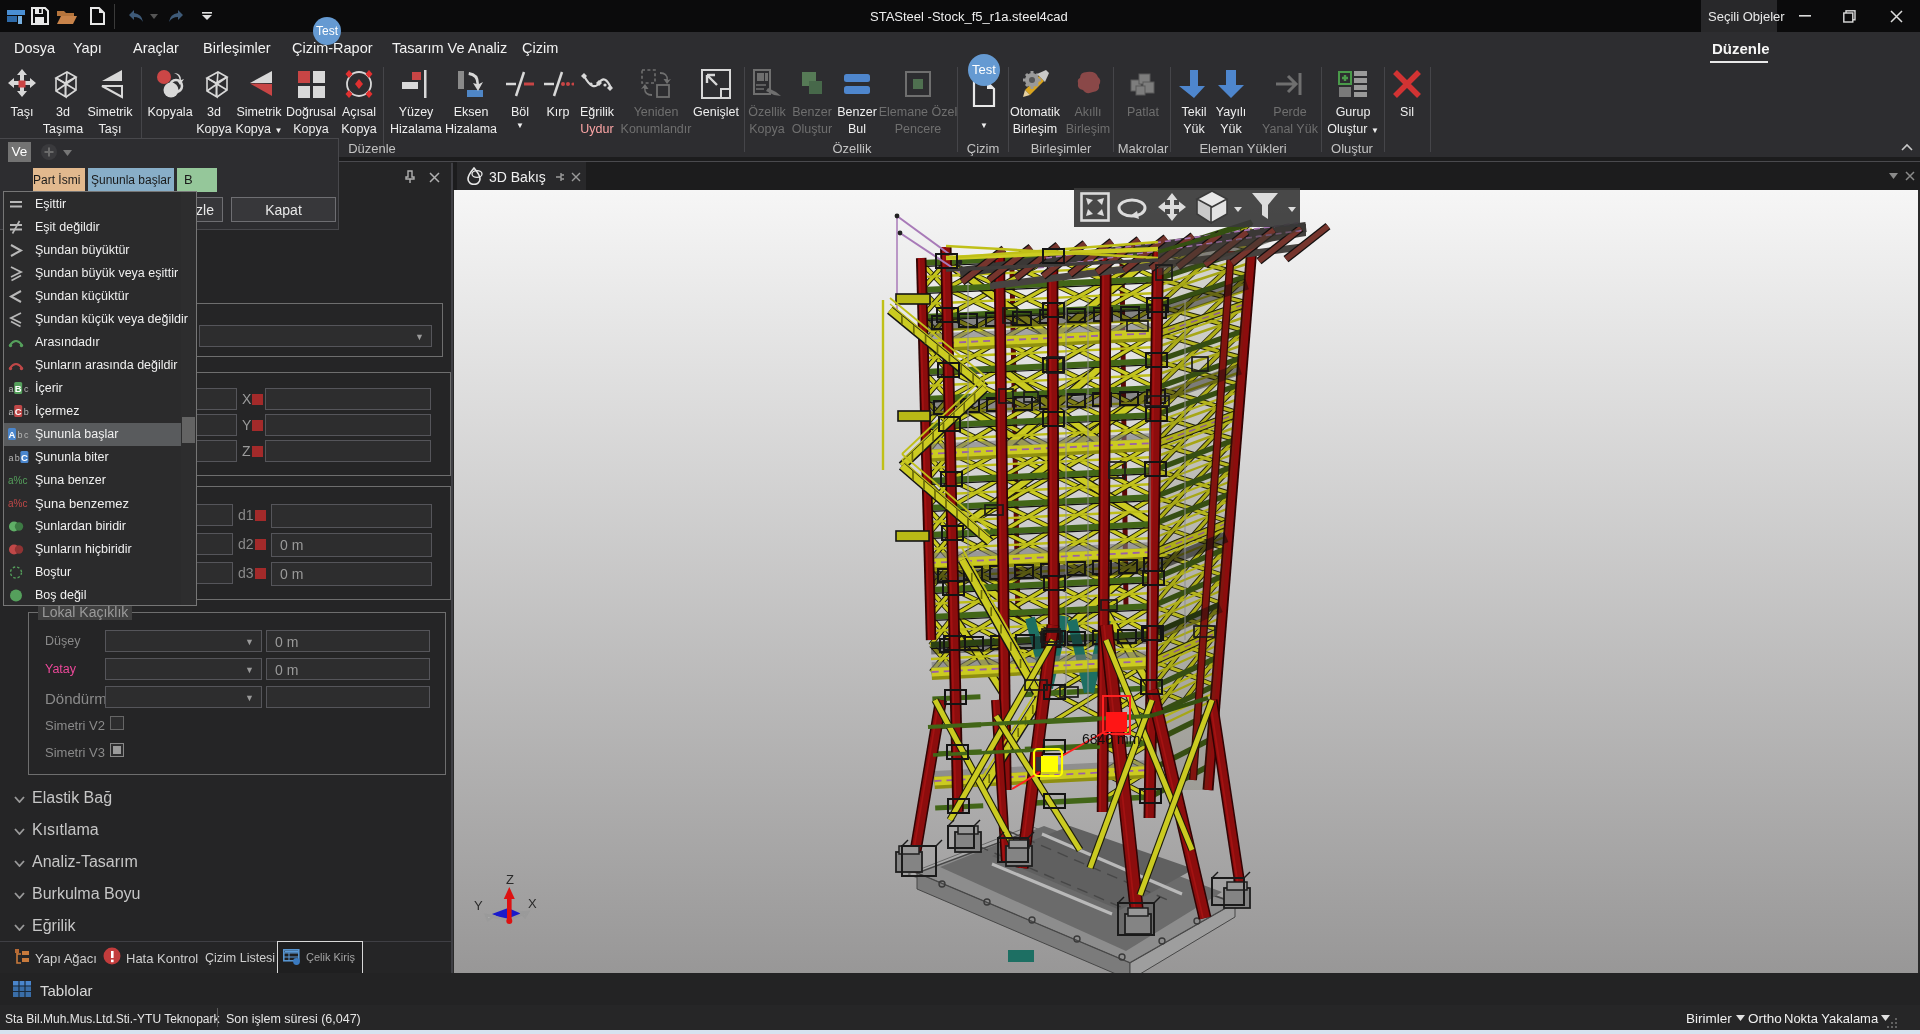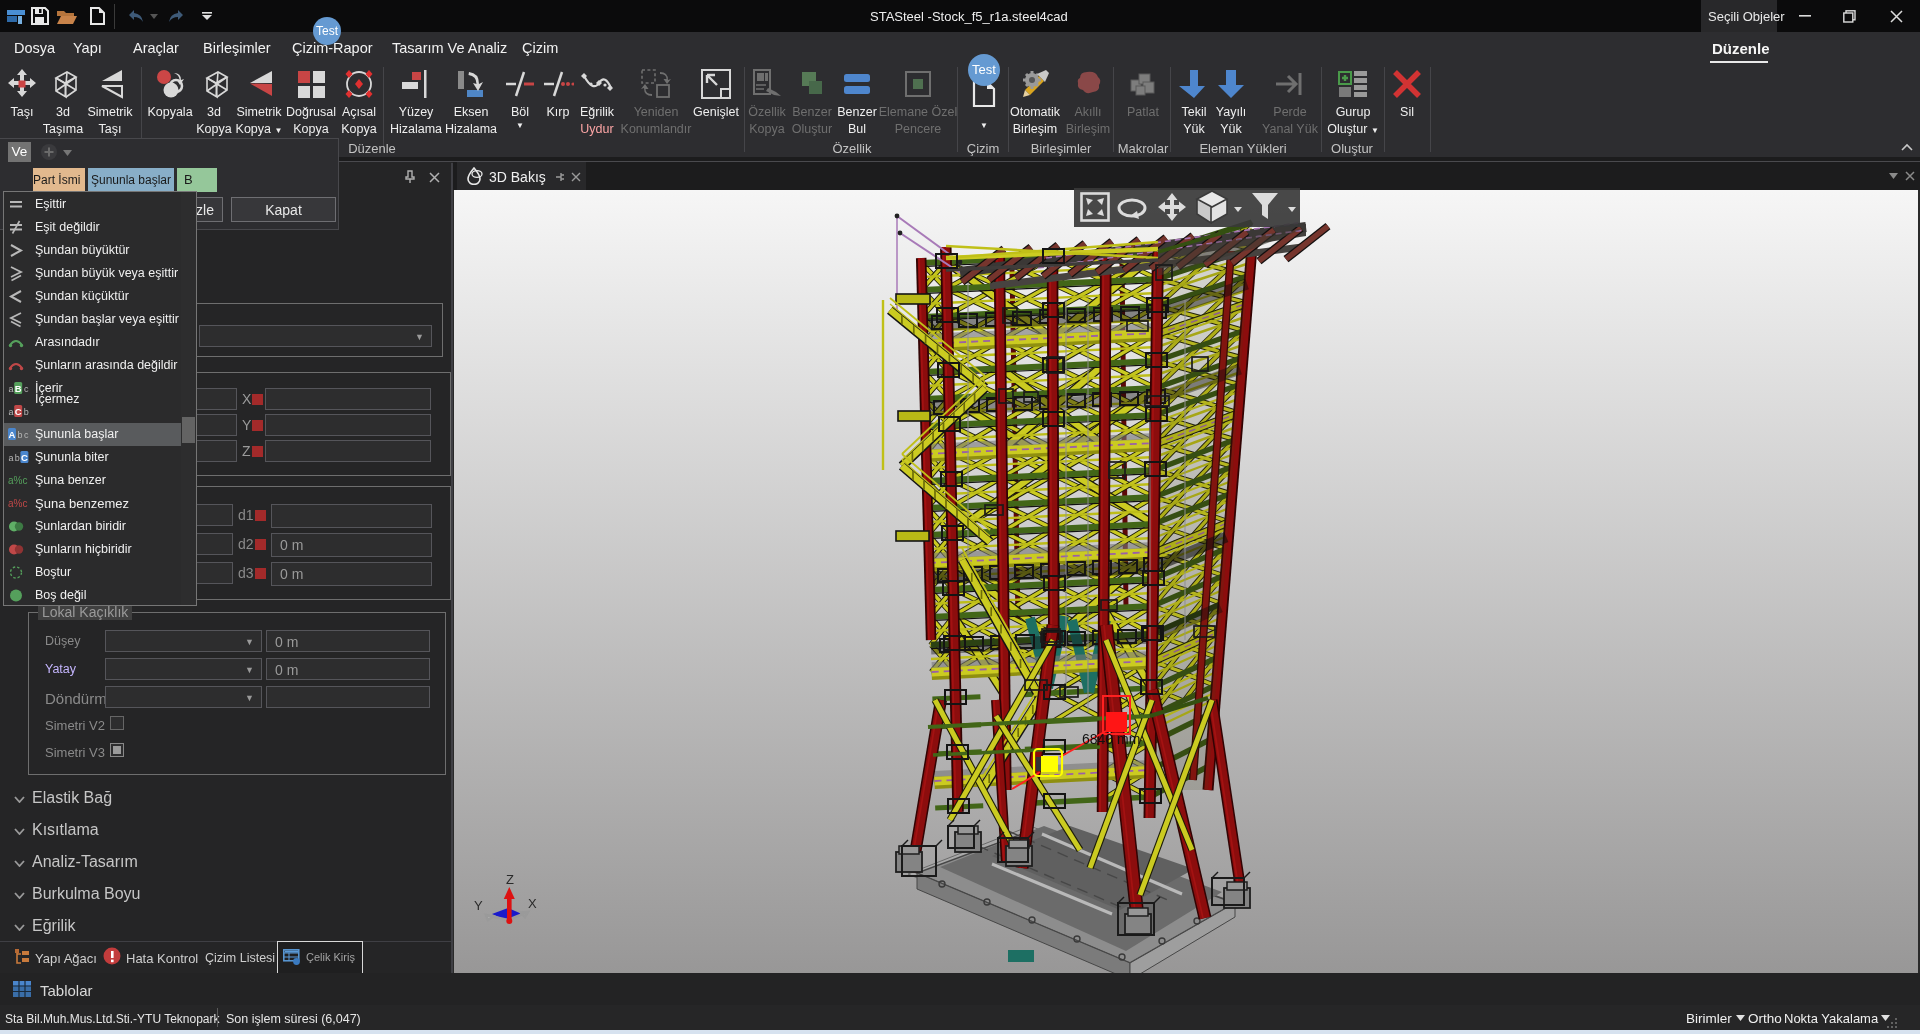--- a/index.html
+++ b/index.html
@@ -1307,21 +1307,21 @@
   </div>
 <div class="ab" style="left:28px;top:612px;width:418px;height:163px;border:1px solid #6e6e6e"></div>
 <div class="txt" style="left:38px;top:604px;font-size:14px;color:#9a9a9a;background:#404040;padding:0 4px">Lokal Kaçıklık</div>
 <div class="txt" style="left:45px;top:634px;font-size:12.5px;color:#8a8a8a">Düşey</div>
 <div class="ab" style="left:105px;top:630px;width:157px;height:22px;background:#2d2d2e;border:1px solid #55555a">
     <span style="position:absolute;right:7px;top:6px;font-size:9px;color:#9a9a9a">▼</span>
   </div>
 <div class="ab" style="left:266px;top:630px;width:164px;height:22px;background:#2d2d2e;border:1px solid #55555a">
     <span style="position:absolute;left:8px;top:3px;font-size:14px;color:#9a9a9a">0 m</span>
   </div>
-<div class="txt" style="left:45px;top:662px;font-size:12.5px;color:#c4b5fd">Yatay</div>
+<div class="txt" style="left:45px;top:662px;font-size:12.5px;color:#ec4899">Yatay</div>
 <div class="ab" style="left:105px;top:658px;width:157px;height:22px;background:#2d2d2e;border:1px solid #55555a">
     <span style="position:absolute;right:7px;top:6px;font-size:9px;color:#9a9a9a">▼</span>
   </div>
 <div class="ab" style="left:266px;top:658px;width:164px;height:22px;background:#2d2d2e;border:1px solid #55555a">
     <span style="position:absolute;left:8px;top:3px;font-size:14px;color:#9a9a9a">0 m</span>
   </div>
 <div class="txt" style="left:45px;top:690px;font-size:15px;color:#8a8a8a">Döndürme</div>
 <div class="ab" style="left:105px;top:686px;width:157px;height:22px;background:#2d2d2e;border:1px solid #55555a">
     <span style="position:absolute;right:7px;top:6px;font-size:9px;color:#9a9a9a">▼</span>
   </div>
@@ -1485,21 +1485,21 @@
   </svg>
 <div class="txt" style="left:35px;top:266px;font-size:12.5px;color:#f0f0f0;z-index:32">Şundan büyük veya eşittir</div>
 <svg class="ab" style="left:8px;top:288px;z-index:32" width="26" height="17" viewBox="0 0 26 17">
     <path d="M13 3 L3 8.5 L13 14" stroke="#b8b8b8" stroke-width="2" fill="none"></path>
   </svg>
 <div class="txt" style="left:35px;top:289px;font-size:12.5px;color:#f0f0f0;z-index:32">Şundan küçüktür</div>
 <svg class="ab" style="left:8px;top:311px;z-index:32" width="26" height="17" viewBox="0 0 26 17">
     <path d="M13 2 L3 7 L13 12" stroke="#b8b8b8" stroke-width="1.8" fill="none"></path>
     <path d="M12.5 15.5 L3 10.5" stroke="#b8b8b8" stroke-width="1.6"></path>
   </svg>
-<div class="txt" style="left:35px;top:312px;font-size:12.5px;color:#f0f0f0;z-index:32">Şundan başlar veya eşittir</div>
+<div class="txt" style="left:35px;top:312px;font-size:12.5px;color:#f0f0f0;z-index:32">Şundan küçük veya değildir</div>
 <svg class="ab" style="left:8px;top:334px;z-index:32" width="26" height="17" viewBox="0 0 26 17">
     <path d="M2 11 Q8 3 14 11" stroke="#55a05c" stroke-width="2" fill="none"></path>
     <circle cx="2.5" cy="11.5" r="1.7" fill="#55a05c"></circle>
     <circle cx="13.5" cy="11.5" r="1.7" fill="#55a05c"></circle>
   </svg>
 <div class="txt" style="left:35px;top:335px;font-size:12.5px;color:#f0f0f0;z-index:32">Arasındadır</div>
 <svg class="ab" style="left:8px;top:357px;z-index:32" width="26" height="17" viewBox="0 0 26 17">
     <path d="M2 11 Q8 3 14 11" stroke="#c04848" stroke-width="2" fill="none"></path>
     <circle cx="2.5" cy="11.5" r="1.7" fill="#c04848"></circle>
     <circle cx="13.5" cy="11.5" r="1.7" fill="#c04848"></circle>
@@ -1511,21 +1511,21 @@
     <text x="10.2" y="11.5" font-size="9.5" font-weight="bold" fill="#fff" text-anchor="middle" font-family="Liberation Sans">B</text>
     <text x="18.2" y="11.5" font-size="9" fill="#b8b8b8" text-anchor="middle" font-family="Liberation Sans">c</text>
   </svg>
 <div class="txt" style="left:35px;top:381px;font-size:12.5px;color:#f0f0f0;z-index:32">İçerir</div>
 <svg class="ab" style="left:8px;top:403px;z-index:32" width="26" height="17" viewBox="0 0 26 17">
     <text x="3" y="11.5" font-size="9" fill="#b8b8b8" text-anchor="middle" font-family="Liberation Sans">a</text>
     <rect x="6.2" y="2" width="8" height="12" rx="1.5" fill="#c04848"></rect>
     <text x="10.2" y="11.5" font-size="9.5" font-weight="bold" fill="#fff" text-anchor="middle" font-family="Liberation Sans">C</text>
     <text x="18.2" y="11.5" font-size="9" fill="#b8b8b8" text-anchor="middle" font-family="Liberation Sans">b</text>
   </svg>
-<div class="txt" style="left:35px;top:392px;font-size:12.5px;color:#f0f0f0;z-index:32">İçermez</div>
+<div class="txt" style="left:35px;top:404px;font-size:12.5px;color:#f0f0f0;z-index:32">İçermez</div>
 <div class="ab" style="left:4px;top:423px;width:177px;height:23px;background:#595b5d;z-index:31"></div>
 <svg class="ab" style="left:8px;top:426px;z-index:32" width="26" height="17" viewBox="0 0 26 17">
     <rect x="0" y="2" width="8" height="12" rx="1.5" fill="#4a86cd"></rect>
     <text x="4" y="11.5" font-size="9.5" font-weight="bold" fill="#fff" text-anchor="middle" font-family="Liberation Sans">A</text>
     <text x="12" y="11.5" font-size="9" fill="#b8b8b8" text-anchor="middle" font-family="Liberation Sans">b</text>
     <text x="18.2" y="11.5" font-size="9" fill="#b8b8b8" text-anchor="middle" font-family="Liberation Sans">c</text>
   </svg>
 <div class="txt" style="left:35px;top:427px;font-size:12.5px;color:#f0f0f0;z-index:32">Şununla başlar</div>
 <svg class="ab" style="left:8px;top:449px;z-index:32" width="26" height="17" viewBox="0 0 26 17">
     <text x="3" y="11.5" font-size="9" fill="#b8b8b8" text-anchor="middle" font-family="Liberation Sans">a</text>

